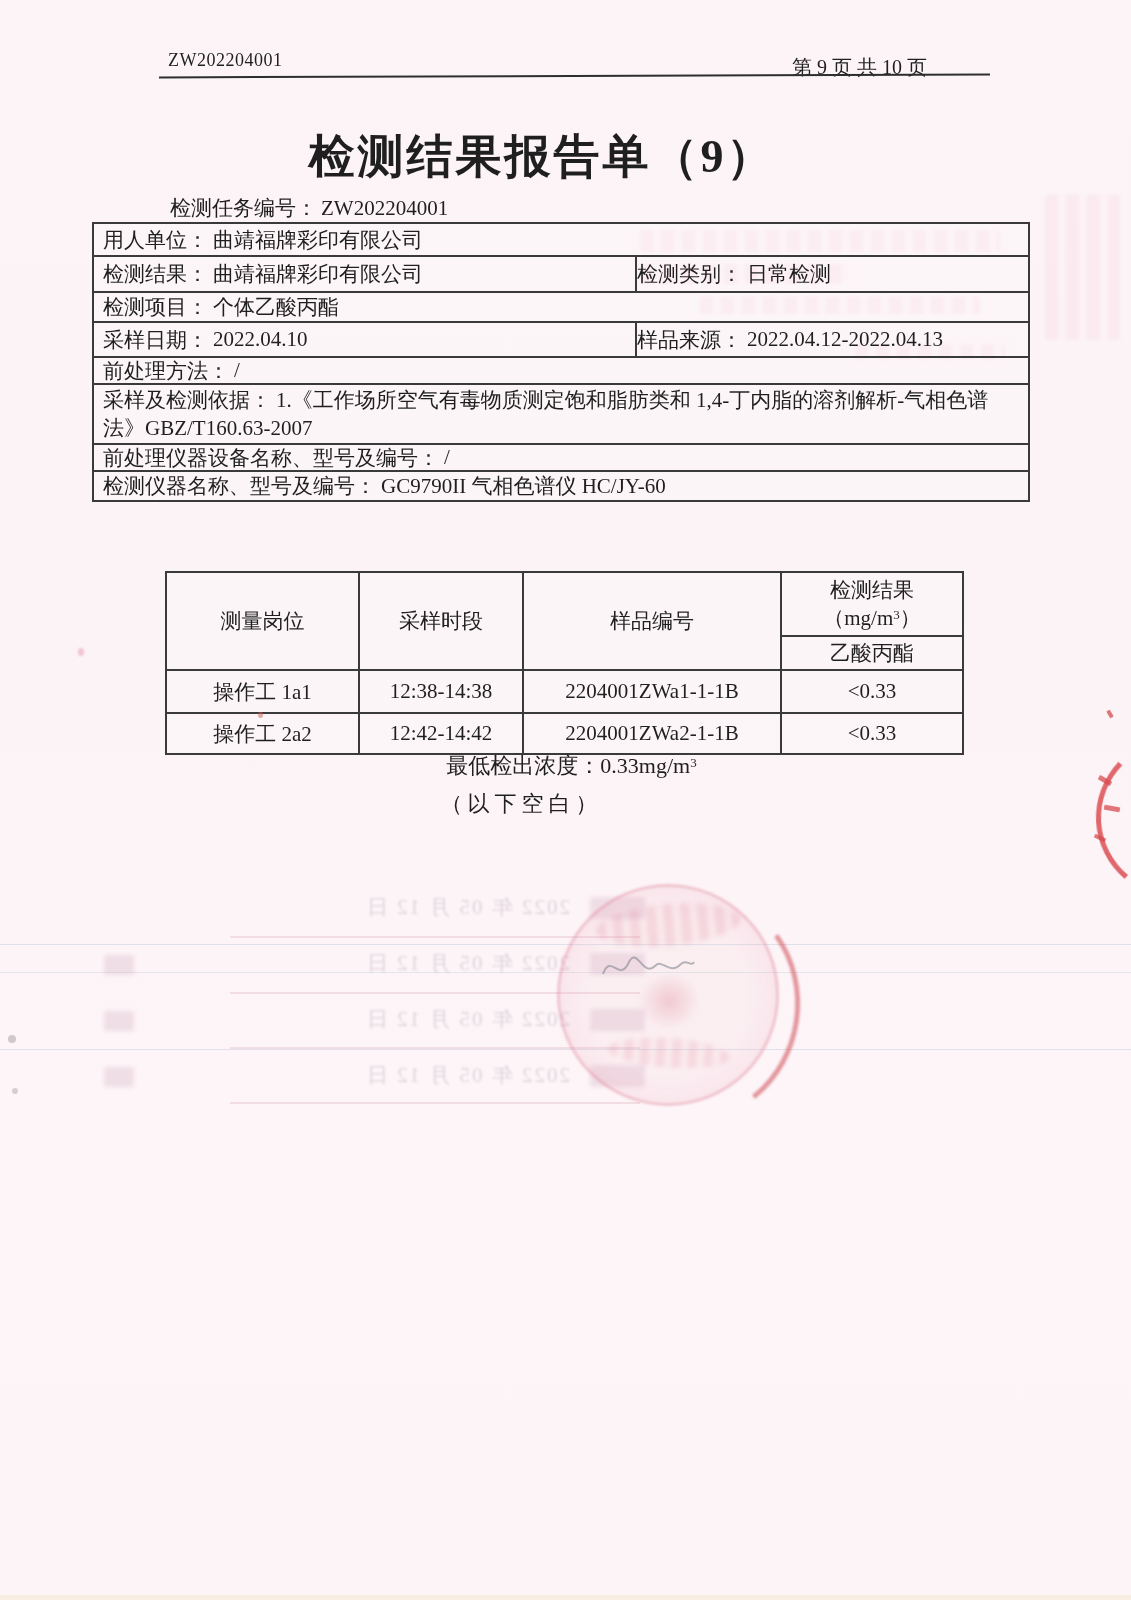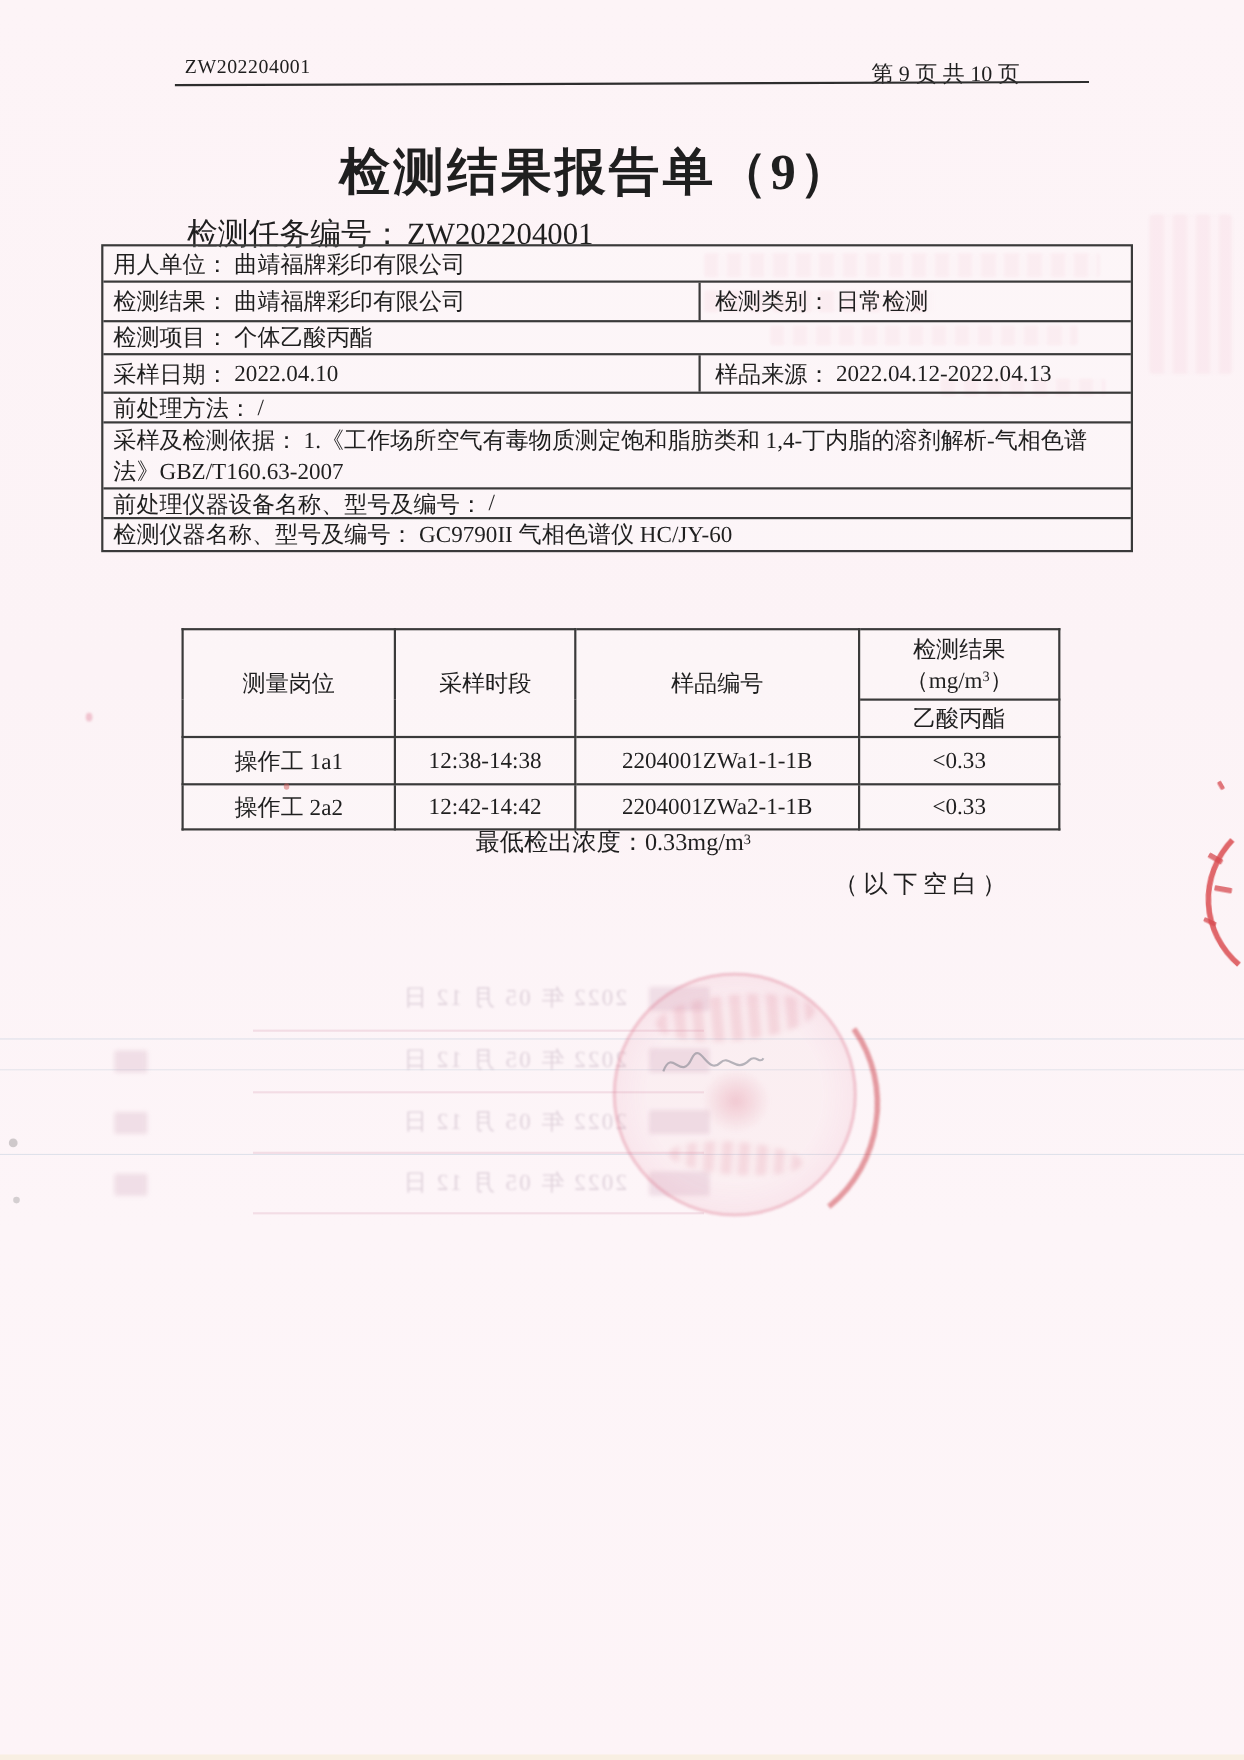--- a/index.html
+++ b/index.html
@@ -9,43 +9,43 @@
         background:linear-gradient(180deg,#fdf4f7 0%,#fcf3f6 38%,#fdf5f8 70%,#fdf4f7 100%);}
 
   
   .hdr-left{position:absolute;left:168px;top:50px;font-size:18px;letter-spacing:.5px;}
   .hdr-right{position:absolute;left:792px;top:54px;font-size:20px;}
   .hdr-rule{position:absolute;left:159px;top:75px;width:831px;height:2px;background:#2e2e2e;transform:rotate(-.2deg);}
 
   .title{position:absolute;left:92px;top:126px;width:900px;margin:0;text-align:center;
          font-size:46px;font-weight:bold;letter-spacing:3px;}
 
-  .task-line{position:absolute;left:170px;top:194px;font-size:28px;}
+  .task-line{position:absolute;left:170px;top:194px;font-size:21px;}
   .task-line .val{margin-left:4px;}
 
   
   .info-table{position:absolute;left:92px;top:222px;width:938px;box-sizing:border-box;
               border:2px solid #3a3a3a;background:rgba(255,255,255,.22);}
   .irow{position:relative;box-sizing:border-box;border-bottom:2px solid #3a3a3a;
         padding-left:9px;font-size:21px;display:flex;align-items:center;}
   .irow:last-child{border-bottom:none;}
   .irow .val{margin-left:5px;}
   .irow.multi{display:block;padding-top:1px;line-height:28px;padding-right:6px;}
   .rcell{position:absolute;left:541px;top:0;bottom:0;right:0;box-sizing:border-box;
-         border-left:2px solid #3a3a3a;display:flex;align-items:center;padding-left:13px;}
+         border-left:2px solid #3a3a3a;display:flex;align-items:center;}
 
   
   table.results{position:absolute;left:165px;top:571px;border-collapse:collapse;table-layout:fixed;
                 background:rgba(255,255,255,.2);}
   table.results th,table.results td{border:2px solid #3a3a3a;font-weight:normal;text-align:center;
                 font-size:21px;padding:0;}
   .sup{font-size:13px;vertical-align:6px;}
 
-  .lod-line{position:absolute;left:159px;top:751px;width:797px;text-align:center;font-size:22px;}
-  .blank-note{position:absolute;left:165px;top:789px;width:797px;text-align:right;font-size:22px;
+  .lod-line{position:absolute;left:173px;top:751px;width:797px;text-align:center;font-size:22px;}
+  .blank-note{position:absolute;left:165px;top:789px;width:797px;text-align:center;font-size:22px;
               transform:translateX(-42px);letter-spacing:5px;}
 
   
   .scan-line{position:absolute;left:0;width:1131px;height:1px;background:rgba(198,210,224,.55);}
   .ghost-row{position:absolute;left:225px;width:345px;transform:scaleX(-1);color:#b49fb2;
              opacity:.4;filter:blur(1.2px);font-size:21px;letter-spacing:2px;white-space:nowrap;}
   .ghost-ul{position:absolute;height:2px;background:rgba(225,170,190,.32);filter:blur(.6px);}
   .ghost-blob{position:absolute;background:rgba(205,160,182,.26);filter:blur(2px);border-radius:2px;}
   .pinkblock{position:absolute;border-radius:3px;filter:blur(1.6px);opacity:.55;
              background:repeating-linear-gradient(90deg,rgba(235,168,190,.28) 0 13px,rgba(235,168,190,.06) 13px 21px);}

